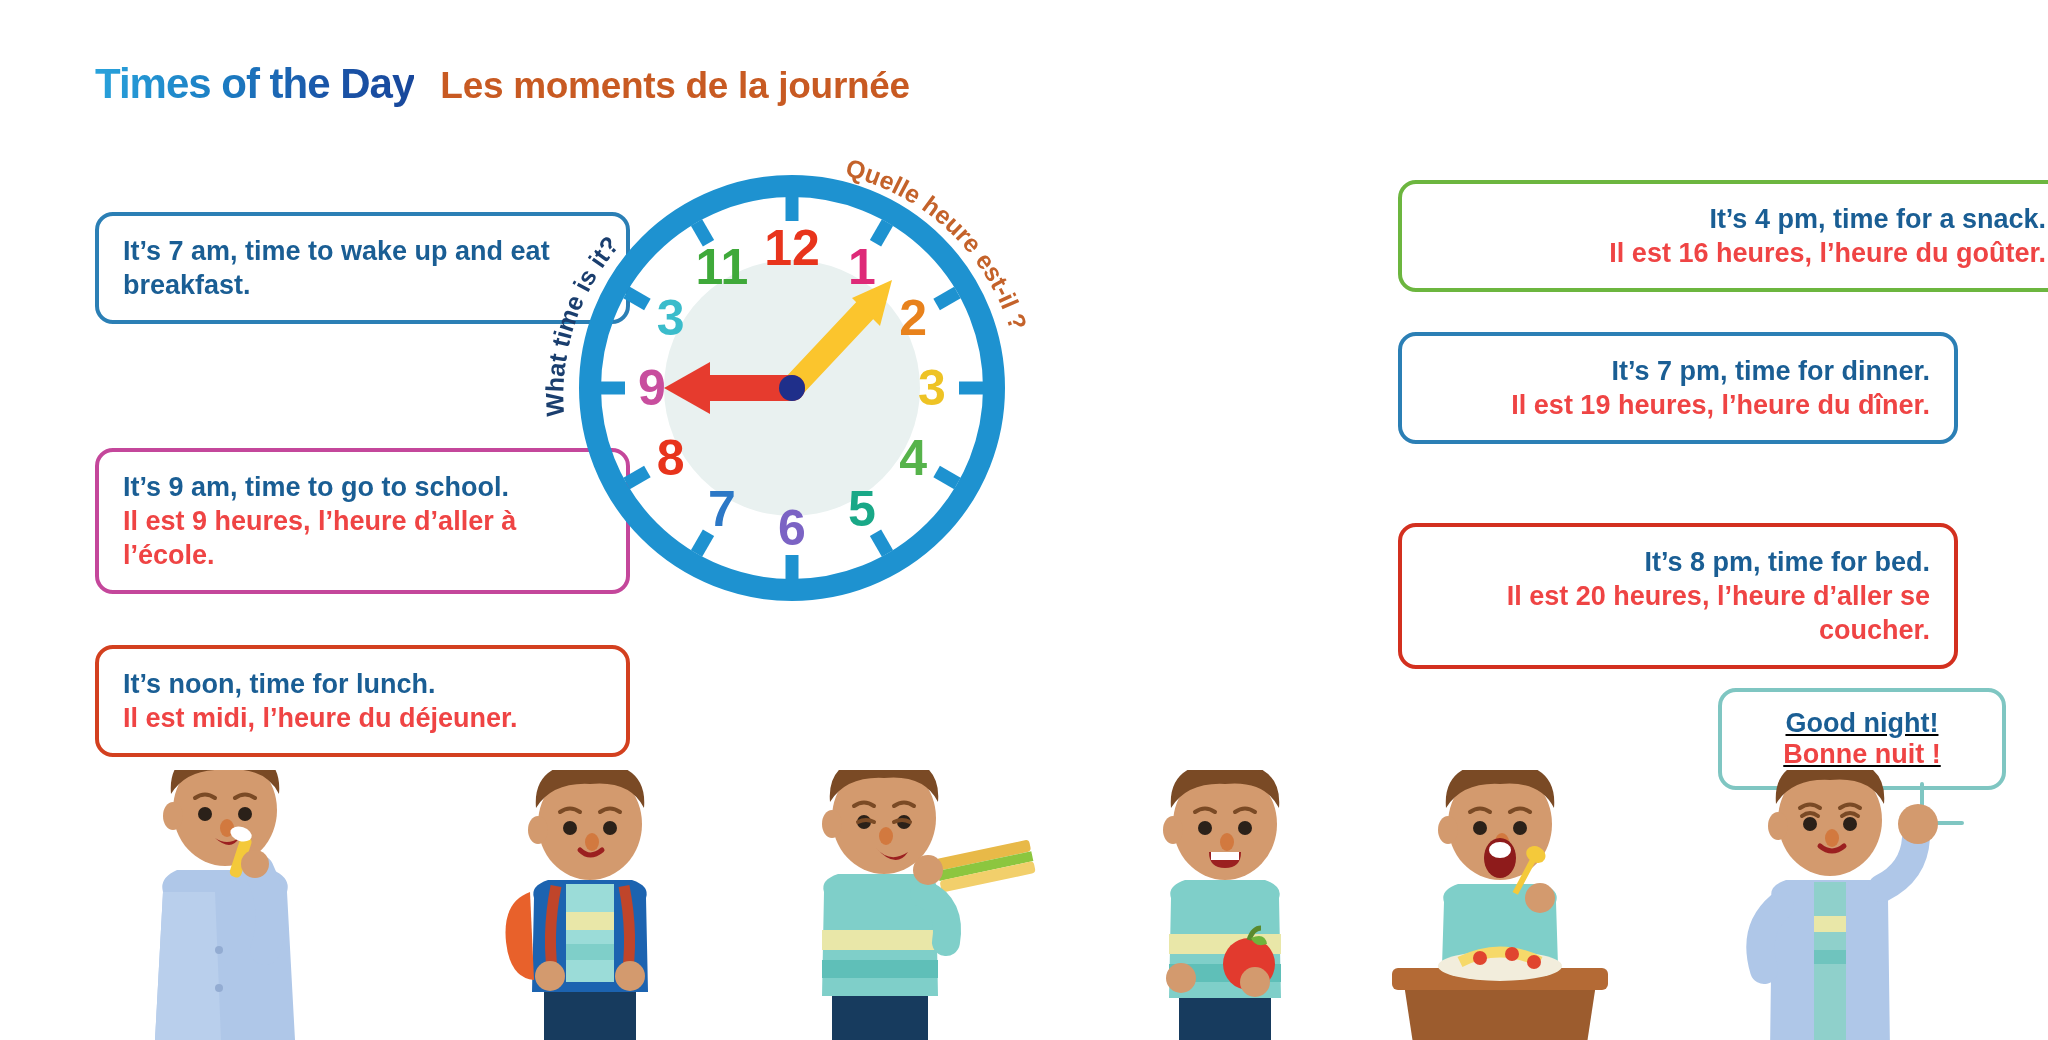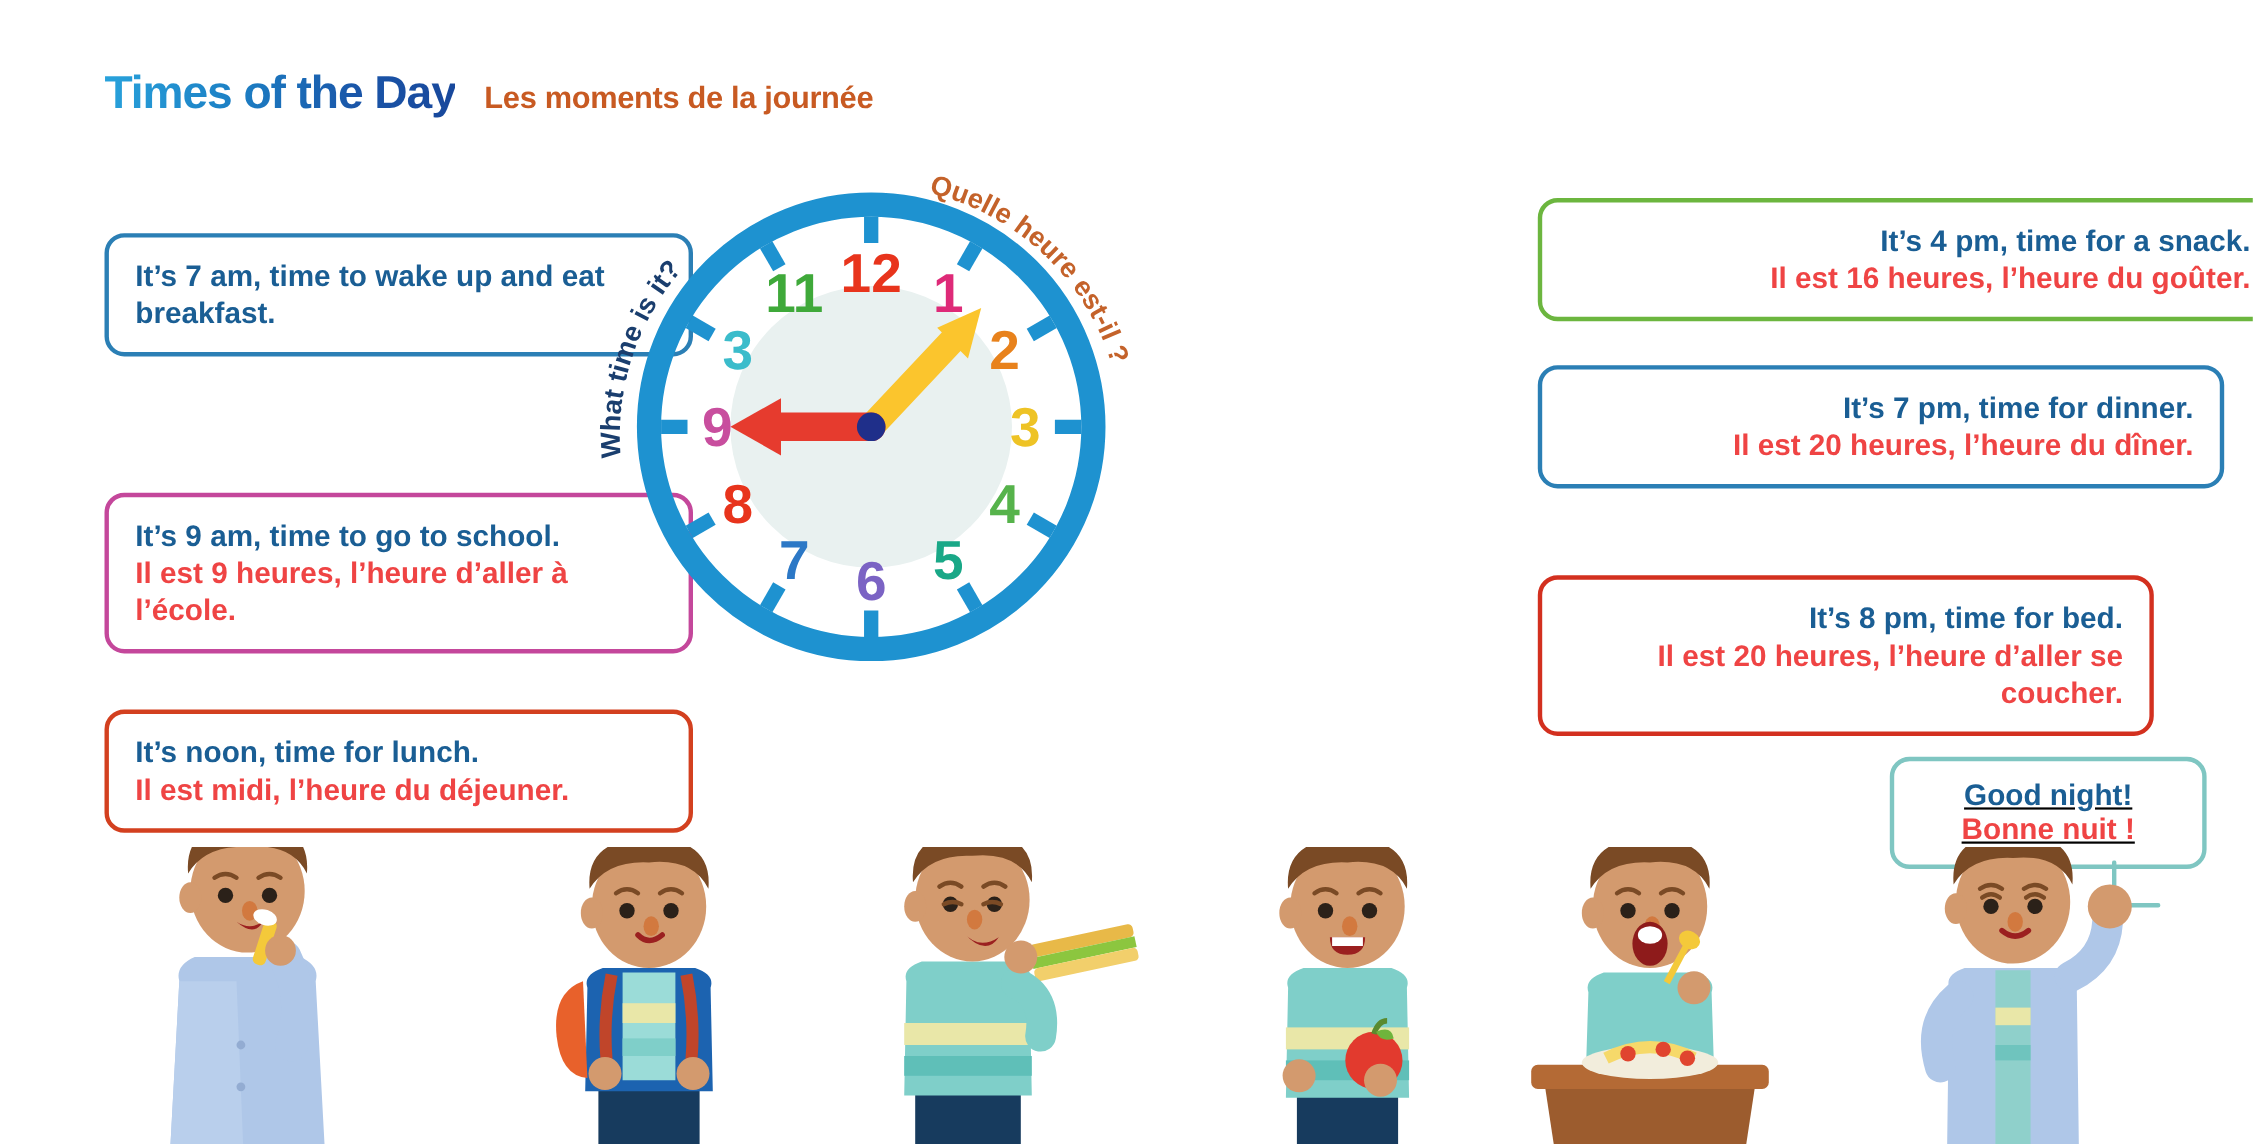--- a/index.html
+++ b/index.html
@@ -23,21 +23,21 @@
     font-size: 42px;
     font-weight: 800;
     letter-spacing: -1px;
     background: linear-gradient(100deg, #29A3DC 0%, #1C7FC4 38%, #1A55A8 72%, #18479B 100%);
     -webkit-background-clip: text;
     background-clip: text;
     color: transparent;
     white-space: nowrap;
   }
   .title-fr {
-    font-size: 28px;
+    font-size: 37px;
     font-weight: 700;
     color: #C85A22;
     white-space: nowrap;
     letter-spacing: -0.3px;
   }
 
   
   .box {
     position: absolute;
     border-radius: 18px;
@@ -107,23 +107,23 @@
 <div class="box align-left" id="lbox2" style="left: 95px; top: 645px; width: 535px; border-color: rgb(211, 64, 31);">
   <p class="en">It’s noon, time for lunch.</p>
   <p class="fr">Il est midi, l’heure du déjeuner.</p>
 </div>
 
 <div class="box align-right" id="rbox0" style="left: 1398px; top: 180px; width: 676px; border-color: rgb(108, 182, 63);">
   <p class="en">It’s 4 pm, time for a snack.</p>
   <p class="fr">Il est 16 heures, l’heure du goûter.</p>
 </div>
 
-<div class="box align-right" id="rbox1" style="left: 1398px; top: 332px; width: 624px; border-color: rgb(43, 127, 181);">
+<div class="box align-right" id="rbox1" style="left: 1398px; top: 332px; width: 560px; border-color: rgb(43, 127, 181);">
   <p class="en">It’s 7 pm, time for dinner.</p>
-  <p class="fr">Il est 20 heures, l’heure du dîner.</p>
+  <p class="fr">Il est 19 heures, l’heure du dîner.</p>
 </div>
 
 <div class="box align-right" id="rbox2" style="left: 1398px; top: 485px; width: 560px; border-color: rgb(211, 48, 31); margin-top: 38px;">
   <p class="en">It’s 8 pm, time for bed.</p>
   <p class="fr">Il est 20 heures, l’heure d’aller se coucher.</p>
 </div>
 
 <div class="bubble" id="bubble" style="left: 1718px; top: 688px; width: 288px; border-color: rgb(127, 198, 194); text-decoration: underline;">
   <p class="en">Good night!</p>
   <p class="fr">Bonne nuit !</p>

